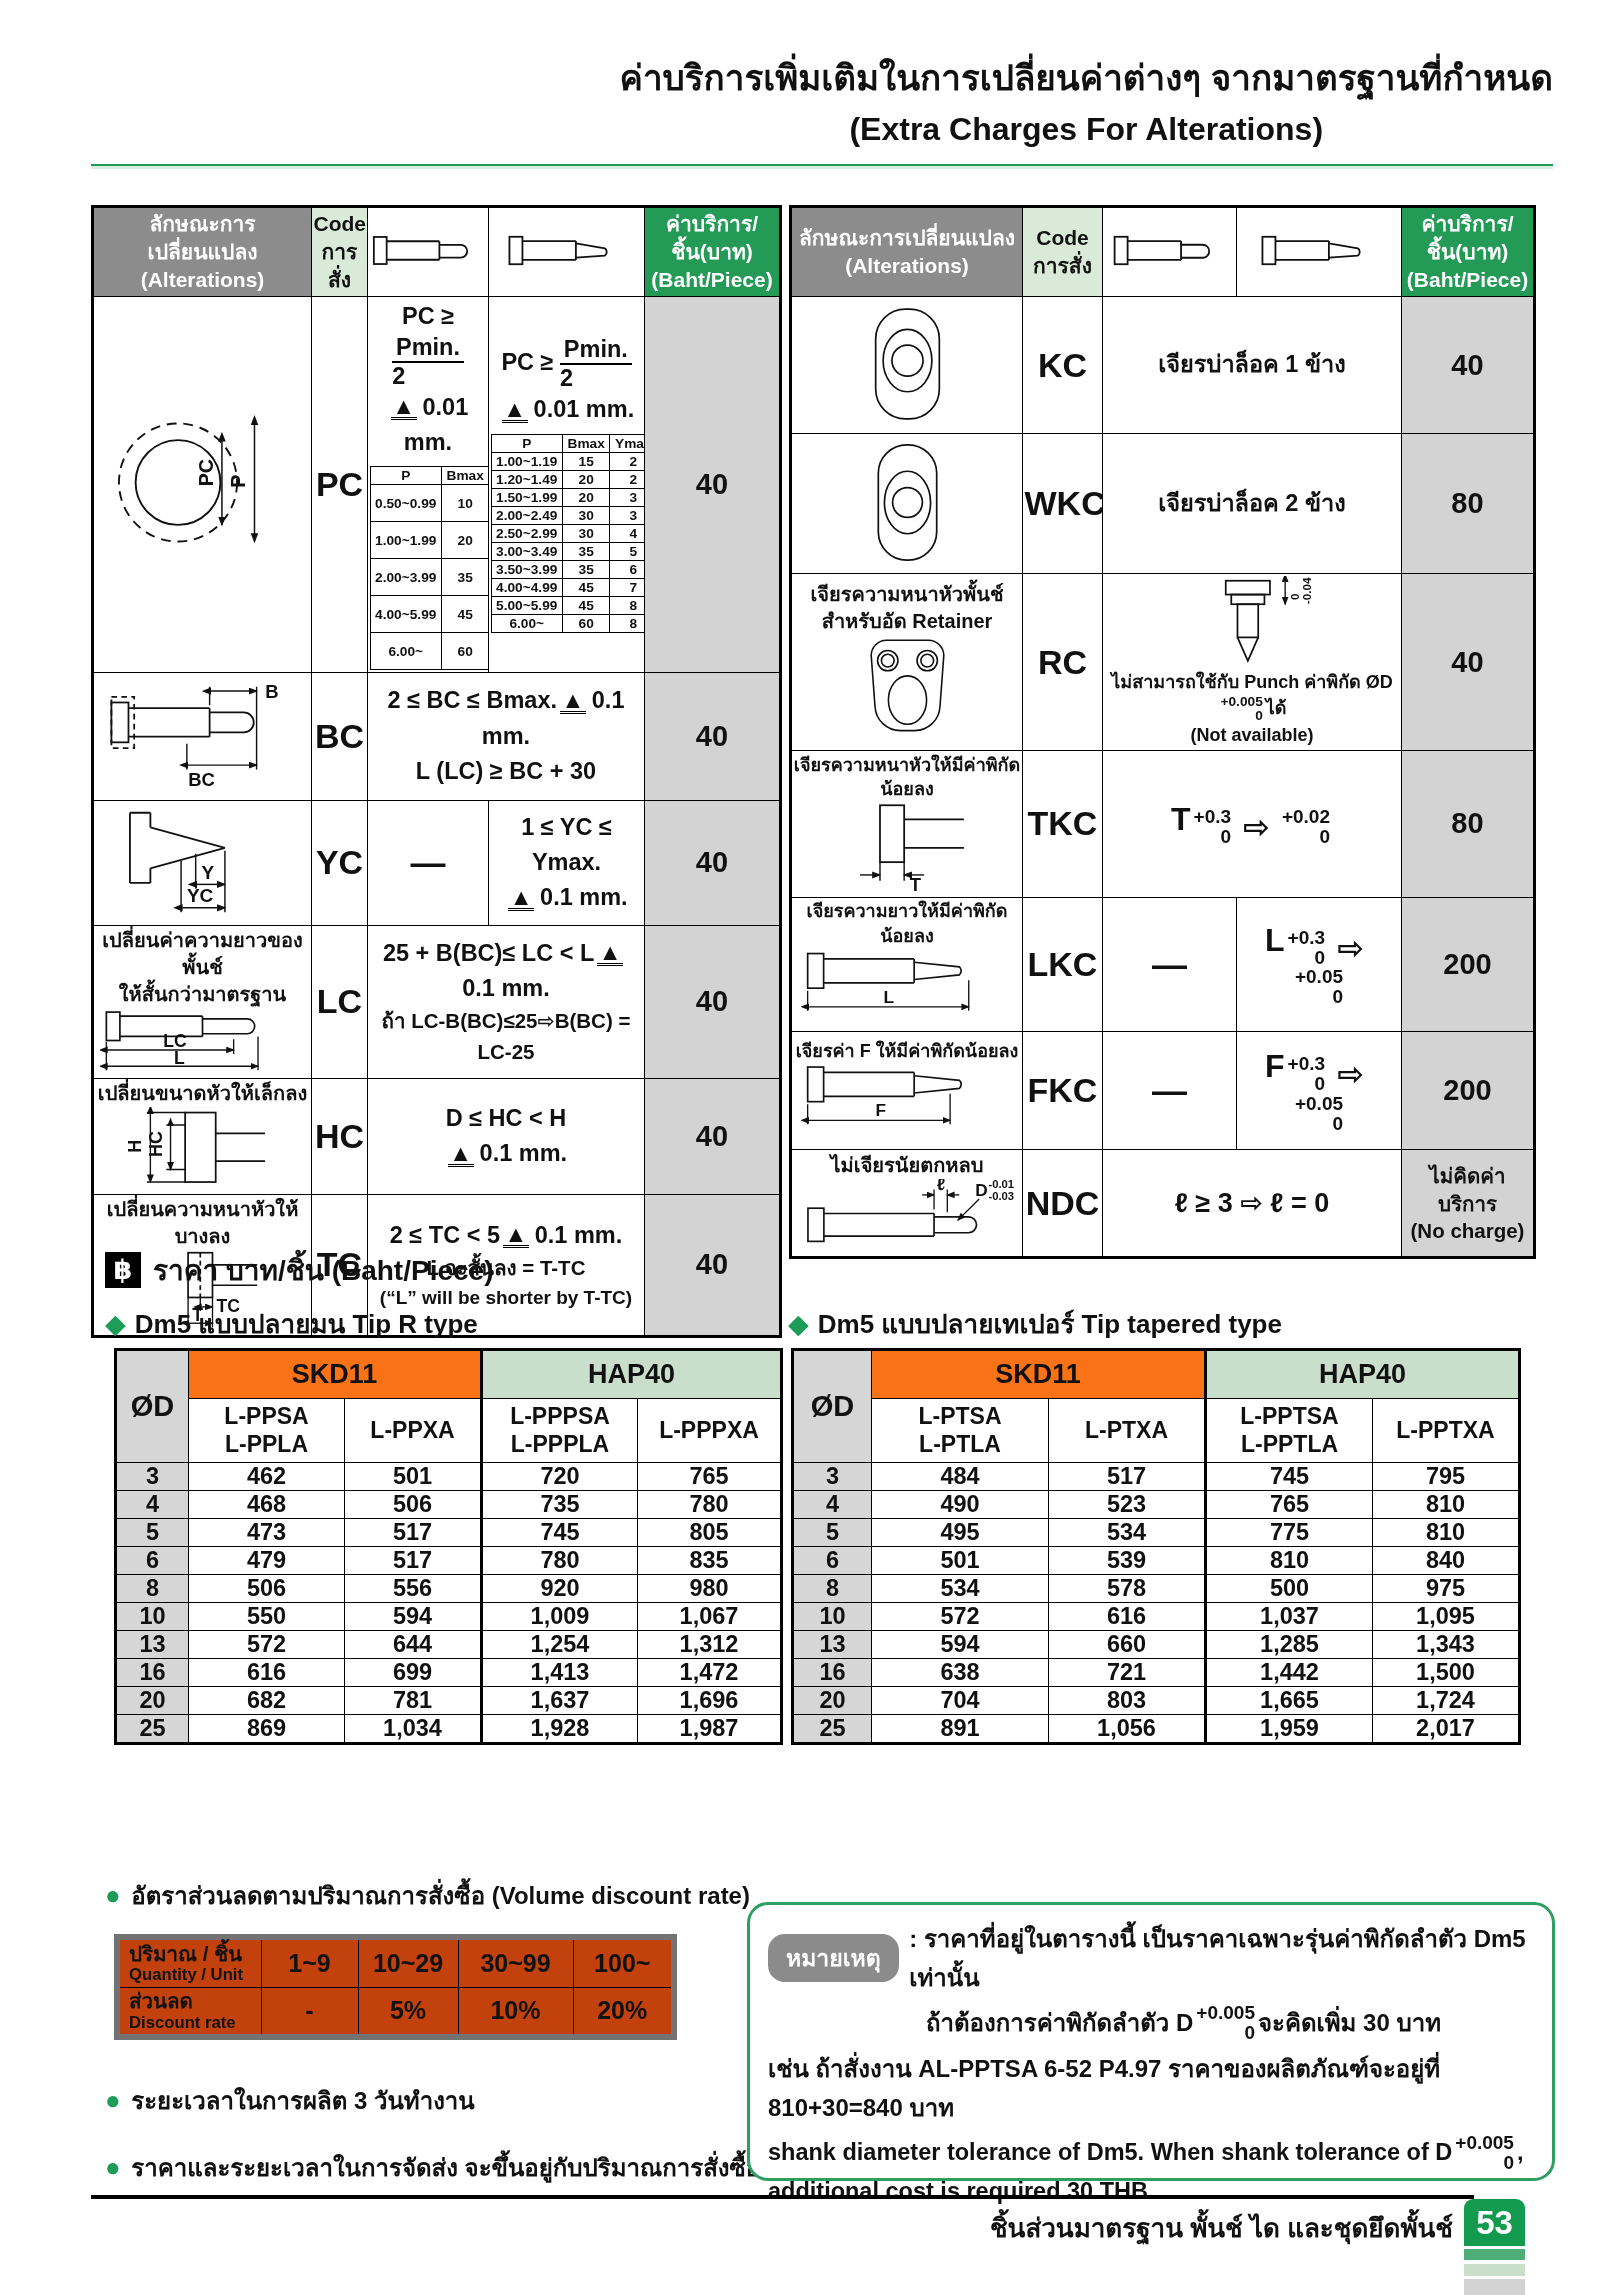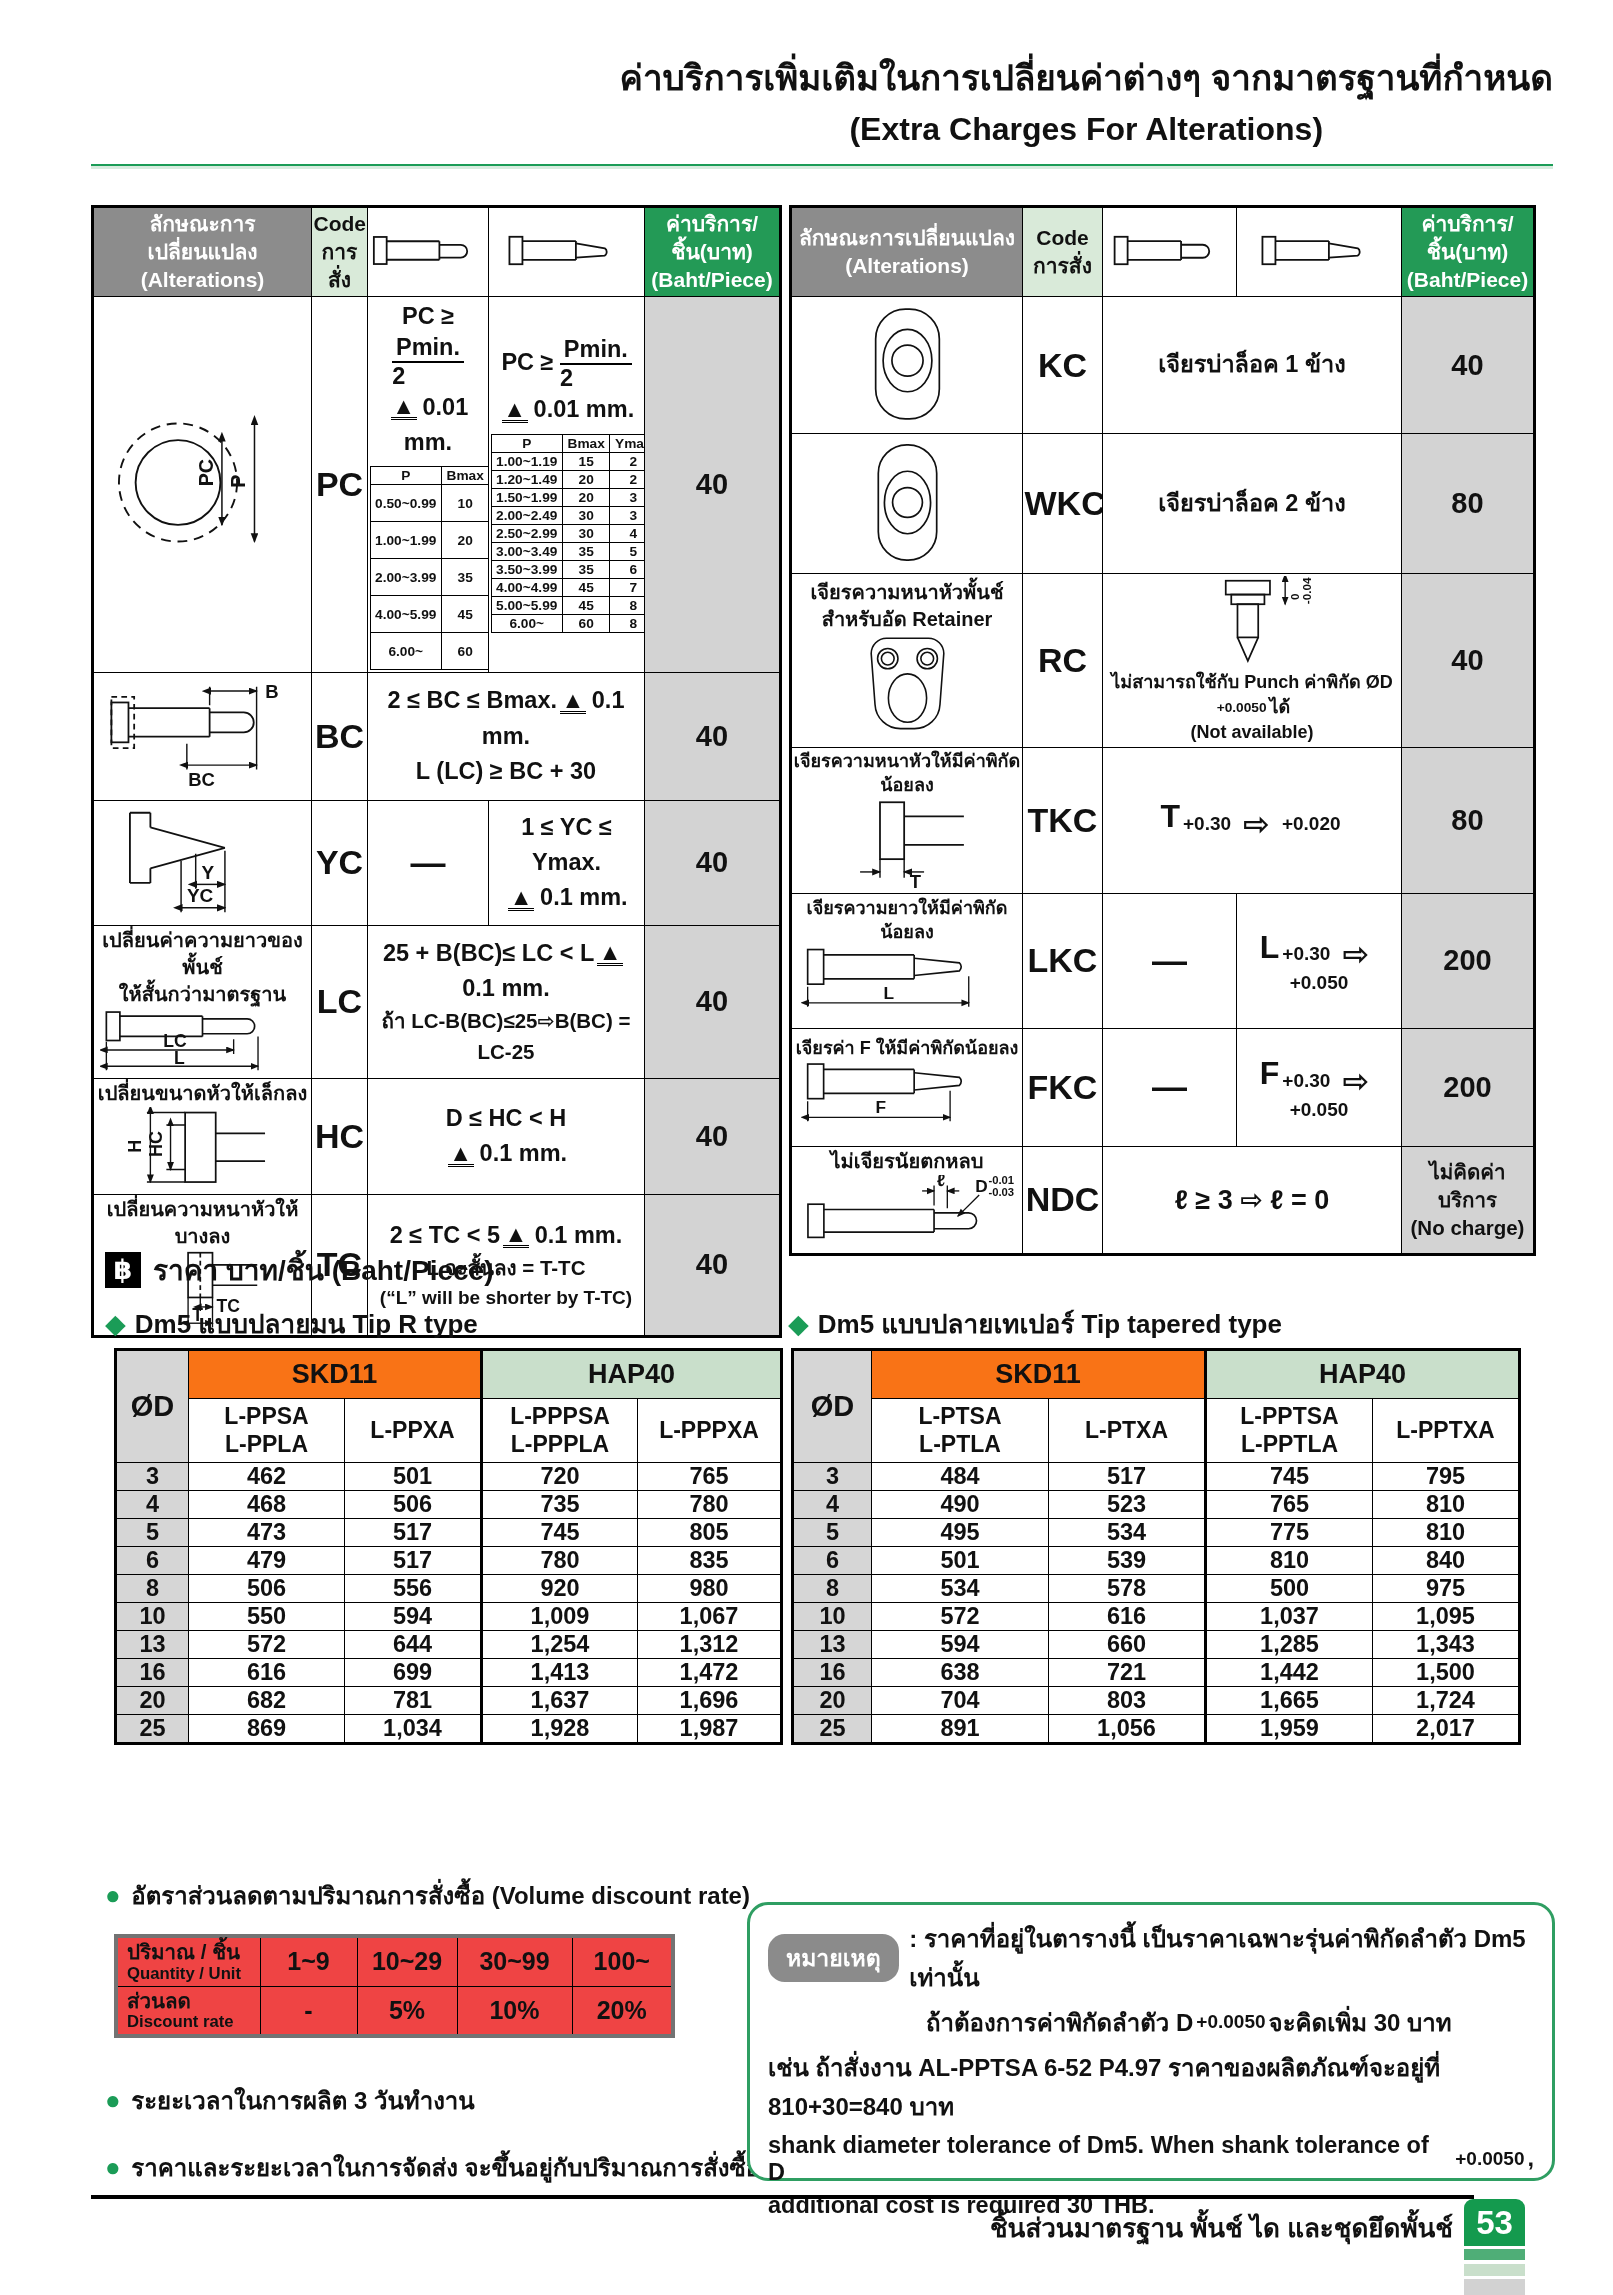--- a/index.html
+++ b/index.html
@@ -25,21 +25,21 @@
   .lbl{font-size:20px;font-weight:bold;line-height:1.35}
   .formula{font-size:23.5px;font-weight:bold;line-height:1.5}
   .dash{font-size:35px;font-weight:bold}
   .thnote{font-size:18px;font-weight:bold;line-height:1.4}
 
   .step{display:inline-block;line-height:.85;border-bottom:3.8px double #000;padding:0 1.5px;margin:0 6px 0 3px;vertical-align:middle}
   .step::before{content:"▲";font-size:23px}
   .frac{display:inline-block;vertical-align:middle;text-align:left;line-height:1.15}
   .frac .num{display:block;border-bottom:2.3px solid #000;padding:0 3.8px}
   .frac .den{display:block}
-  .tol{display:inline-flex;flex-direction:row;align-items:flex-end;vertical-align:middle;line-height:1.05;font-weight:bold;margin:0 3px}
+  .tol{display:inline-flex;flex-direction:column;align-items:flex-end;vertical-align:middle;line-height:1.05;font-weight:bold;margin:0 3px}
   .tol span{font-size:19px}
   .bigvar{font-size:32px;font-weight:bold}
   .harrow{font-size:32px;font-weight:bold;margin:0 9px;vertical-align:middle}
 
   table.mini{border-collapse:collapse;margin:6px auto 0;background:#fff}
   table.mini th,table.mini td{border:1.5px solid #000;font-size:13.7px;font-weight:bold;padding:0 4.6px;height:18px;text-align:center}
   table.mini.tall td{height:37px}
 
   
   table.price{position:absolute;border-collapse:collapse;table-layout:fixed;background:#fff;border:3.8px solid #000}
@@ -57,21 +57,21 @@
   .sec-b{position:absolute;top:1248px;left:105px;display:flex;align-items:center}
   .baht-box{width:36px;height:36px;background:#000;color:#fff;font-size:27px;font-weight:bold;display:flex;align-items:center;justify-content:center}
   .sec-b .t{font-size:28px;font-weight:bold;margin-left:12px}
   .dia-title{position:absolute;top:1303px;display:flex;align-items:center}
   .dia-title .d{color:#1b9c57;font-size:27px;margin-right:9px}
   .dia-title .t{font-size:26px;font-weight:bold}
 
   
   .disc-title{position:absolute;top:1876px;left:105px;font-size:24px;font-weight:bold;display:flex;align-items:center}
   .gdot{color:#1b9c57;font-size:26px;margin-right:10.6px}
-  table.disc{position:absolute;top:1934px;left:114px;border-collapse:collapse;table-layout:fixed;border:4px solid #737373;background:#ef4444}
+  table.disc{position:absolute;top:1934px;left:114px;border-collapse:collapse;table-layout:fixed;border:6px solid #737373;background:#c2410c}
   table.disc th,table.disc td{border:1.9px solid #000;font-weight:bold;text-align:center;vertical-align:middle;height:50px}
   table.disc th{text-align:left;padding-left:9px;line-height:1.15}
   table.disc .th1{font-size:20.5px}
   table.disc .th2{font-size:16.7px}
   table.disc td{font-size:25px}
 
   .bullet{position:absolute;left:105px;font-size:24px;font-weight:bold;display:flex;align-items:center}
 
   
   .notice{position:absolute;top:1902px;left:747px;width:808px;height:279px;border:3px solid #2f9e62;border-radius:21px;background:#fff;padding:13.7px 18px;font-weight:bold}

